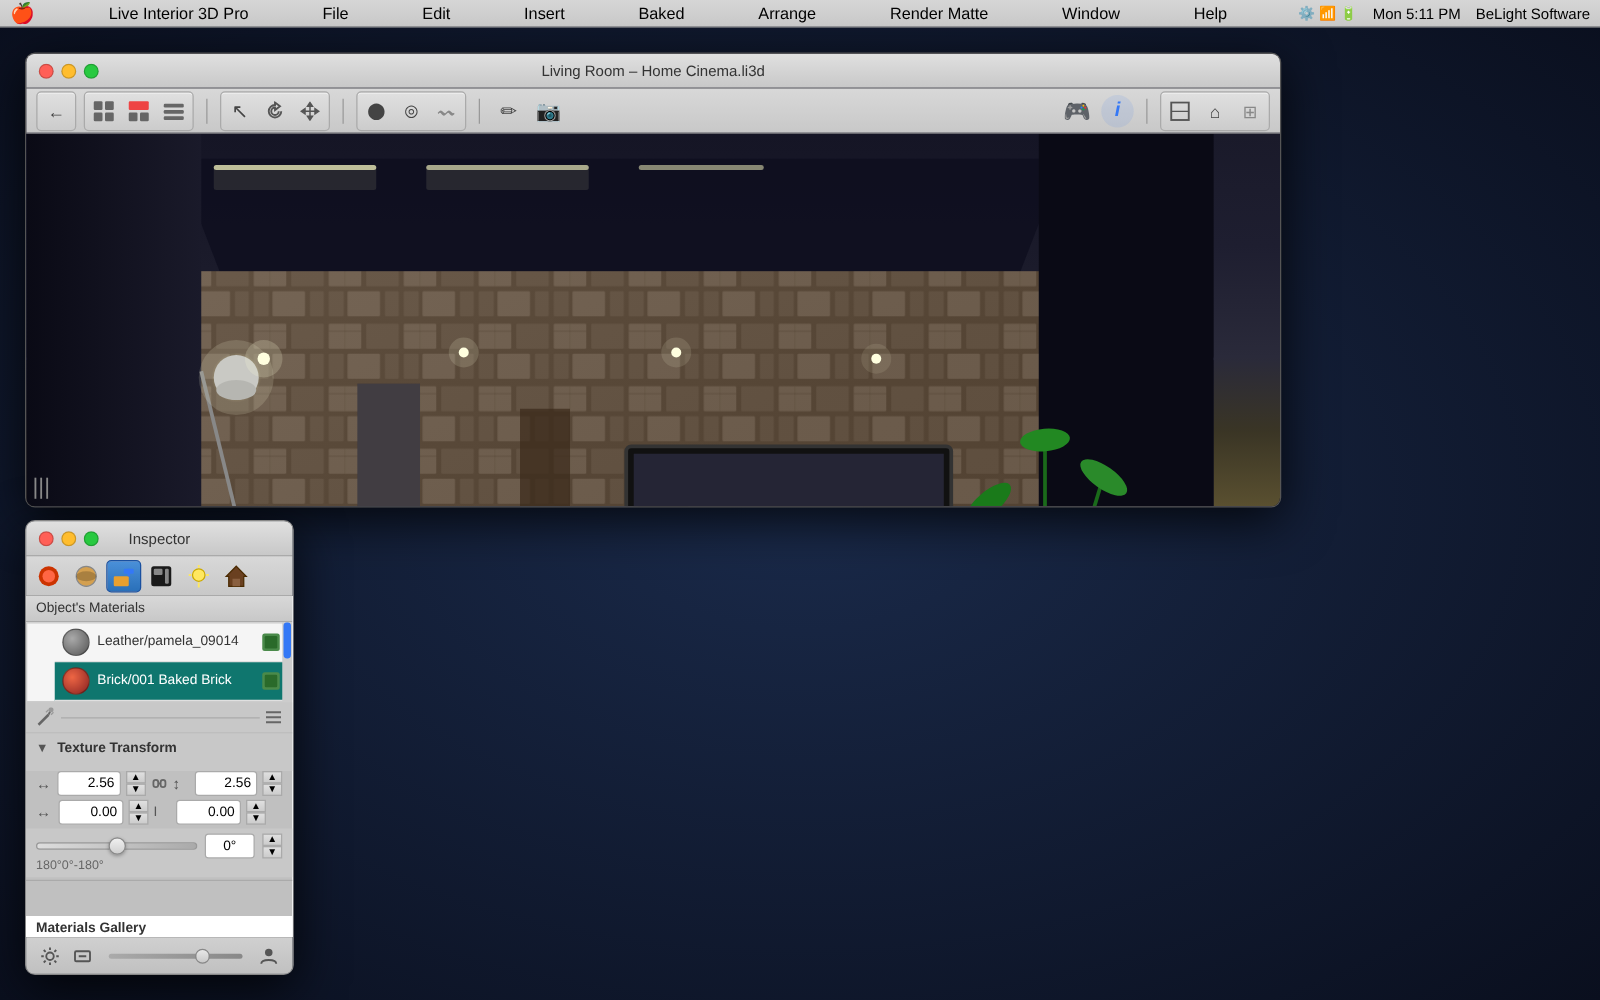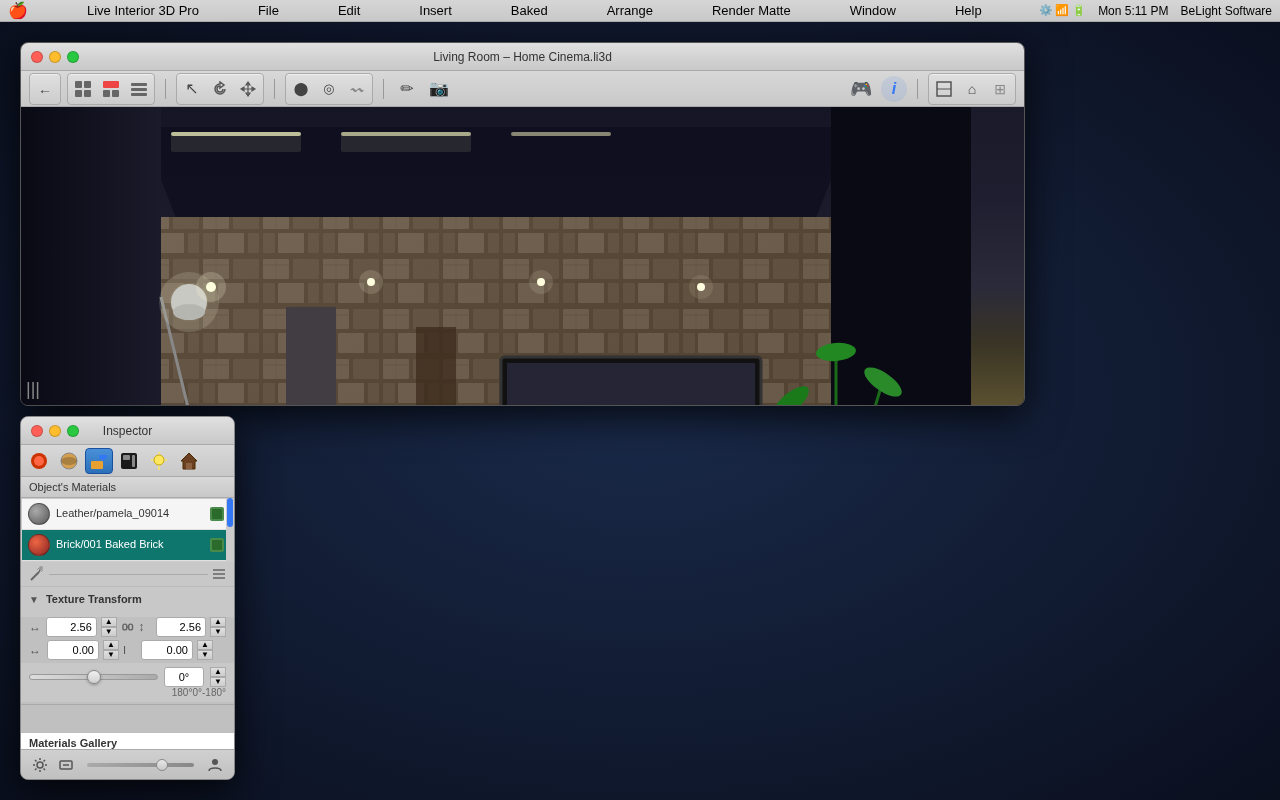--- a/index.html
+++ b/index.html
@@ -236,20 +236,21 @@
       border-bottom: 1px solid #aaa;
       display: flex;
       align-items: center;
       gap: 4px;
     }
 
     .materials-list {
       background: #f5f5f5;
       border: 1px solid #ccc;
       margin: 0;
+      padding-left: 22px;
     }
 
     .material-item {
       display: flex;
       align-items: center;
       gap: 6px;
       padding: 4px 6px;
       border-bottom: 1px solid #e0e0e0;
       cursor: pointer;
       font-size: 11px;
@@ -353,21 +354,21 @@
       width: 14px;
       height: 14px;
       background: linear-gradient(to bottom, #f0f0f0, #d0d0d0);
       border-radius: 50%;
       border: 1px solid #888;
       box-shadow: 0 1px 3px rgba(0,0,0,0.3);
     }
 
     .slider-labels {
       display: flex;
-      justify-content: flex-end;
+      justify-content: flex-start;
       font-size: 10px;
       color: #666;
     }
 
     .rotation-input {
       width: 40px;
       height: 20px;
       background: white;
       border: 1px solid #aaa;
       border-radius: 3px;

